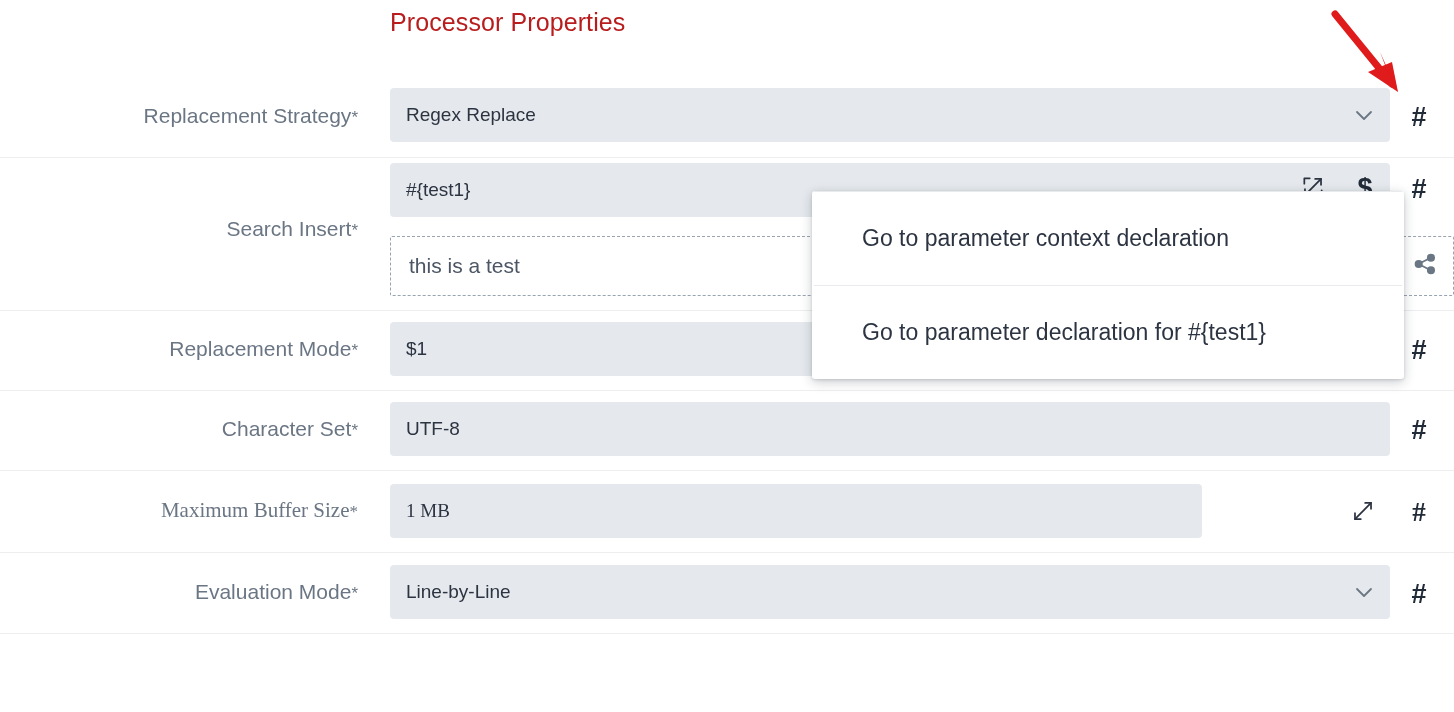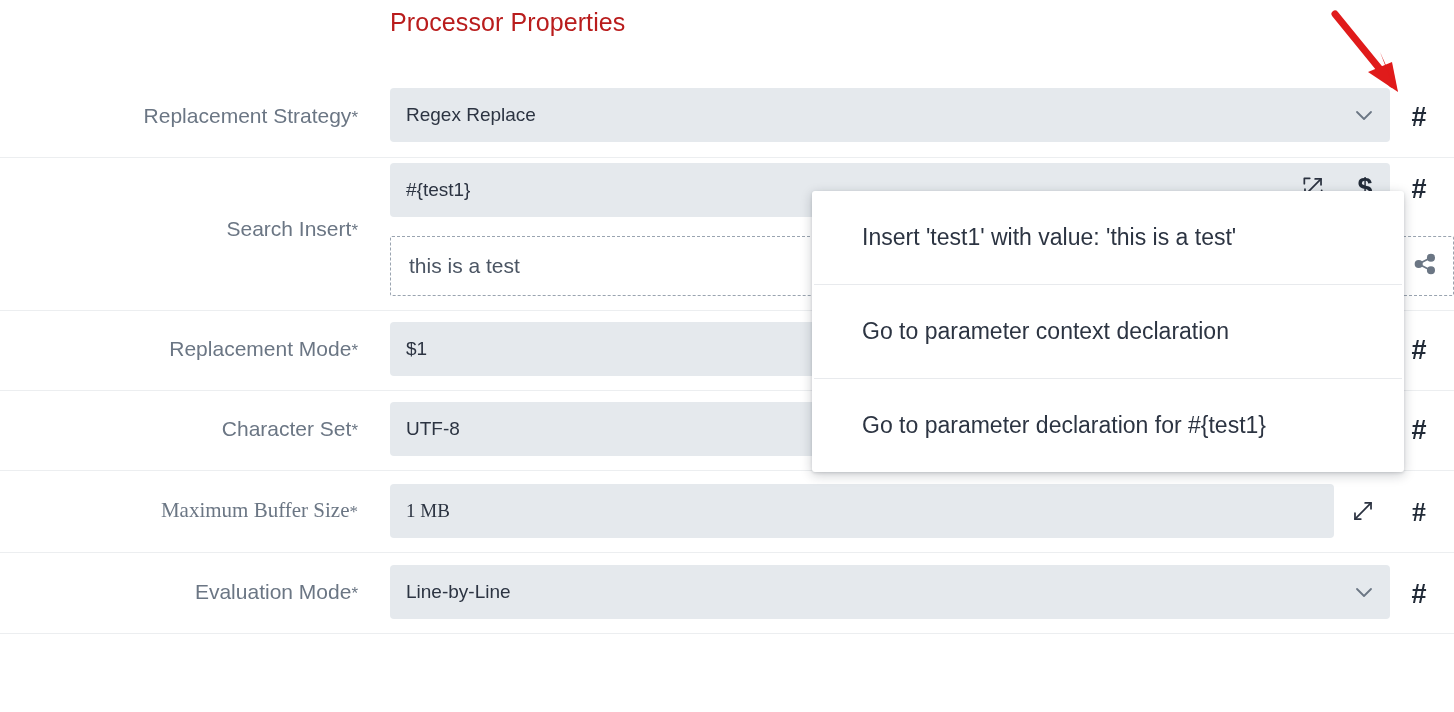--- a/index.html
+++ b/index.html
@@ -51,21 +51,21 @@
     height: 54px;
     background: #e5e9ed;
     border-radius: 4px;
     display: flex;
     align-items: center;
     padding: 0 16px;
     font-size: 19px;
     color: #2c3442;
   }
   .field.wide  { width: 1000px; }  
-  .field.mid   { width: 944px; }   
+  .field.mid   { width: 812px; }   
 
   .chevron {
     position: absolute;
     right: 14px;
     top: 50%;
     transform: translateY(-50%);
     width: 24px; height: 24px;
     display: flex; align-items: center; justify-content: center;
   }
   .chevron svg { display:block; }
@@ -278,23 +278,20 @@
             <polyline points="5,9 12,16 19,9"></polyline>
           </svg>
       </span>
     </div>
     <div class="gutter-icon" style="left:1404px; top:24px; width:30px; height:34px;">
       <span class="hash">#</span>
     </div>
   </div>
 
   <div class="ctx-menu">
-    <div class="ctx-item">
-      <span>Insert 'test1' with value: 'this is a test'</span>
-    </div>
     <div class="ctx-sep"></div>
     <div class="ctx-item">
       <span>Go to parameter context declaration</span>
     </div>
     <div class="ctx-sep"></div>
     <div class="ctx-item">
       <span>Go to parameter declaration for #{test1}</span>
     </div>
   </div>
 

